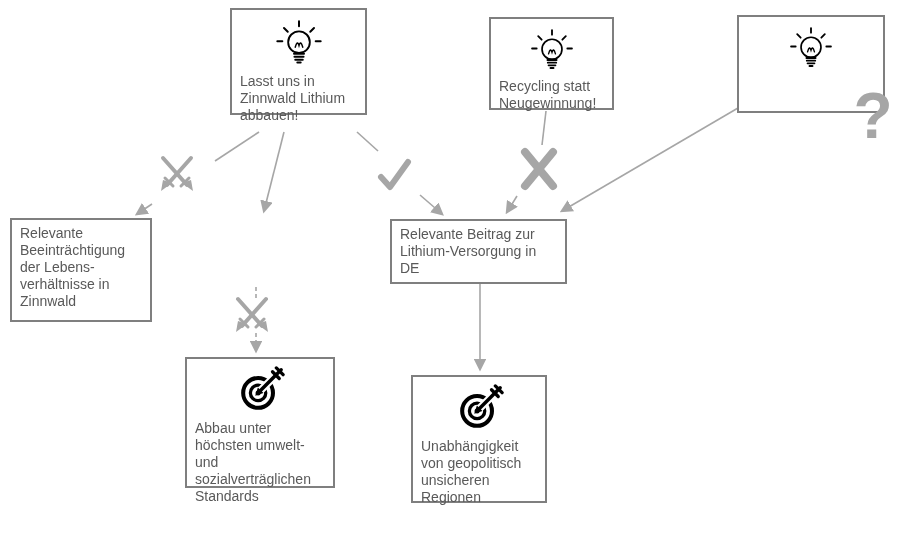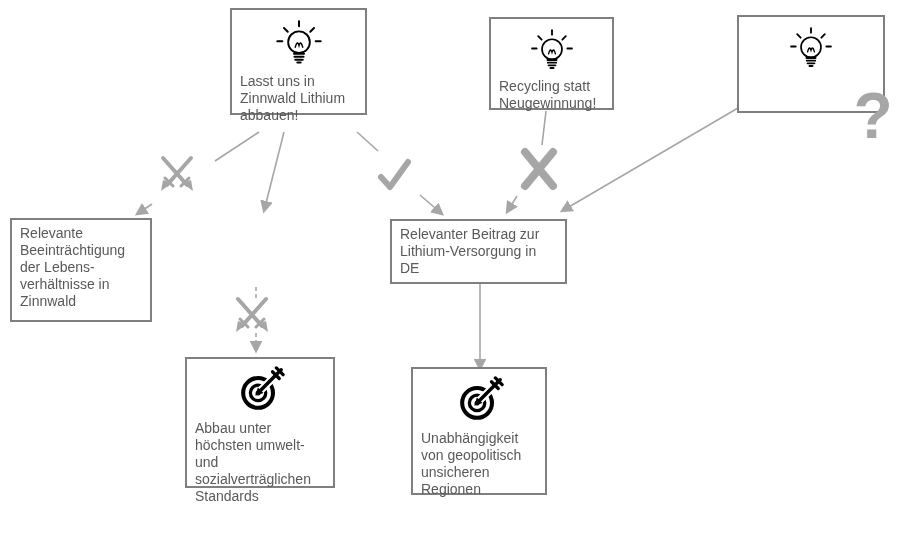--- a/index.html
+++ b/index.html
@@ -156,21 +156,21 @@
   <div class="box" style="left:10px;top:218px;width:142px;height:104px;">
     <div class="label">Relevante
 Beeinträchtigung
 der Lebens-
 verhältnisse in
 Zinnwald</div>
   </div>
 
 
   <div class="box" style="left:390px;top:219px;width:177px;height:65px;">
-    <div class="label">Relevanter Beitrag zur
+    <div class="label">Relevante Beitrag zur
 Lithium-Versorgung in
 DE</div>
   </div>
 
   <div class="box" style="left:185px;top:357px;width:150px;height:131px;">
     <div class="icon-wrap">
       <svg width="54" height="50" viewBox="-26 -28 56 52">
         <circle cx="0" cy="0" r="15.5" stroke="#000" stroke-width="4.2" fill="none"></circle>
         <circle cx="0" cy="0" r="8" stroke="#000" stroke-width="3.4" fill="none"></circle>
         <circle cx="0" cy="0" r="2.6" fill="#000"></circle>
@@ -181,21 +181,21 @@
         <path d="M19,-26 L26,-19" stroke="#000" stroke-width="3.4" stroke-linecap="round" fill="none"></path>
       </svg>
     </div>
     <div class="label">Abbau unter
 höchsten umwelt-
 und
 sozialverträglichen
 Standards</div>
   </div>
 
-  <div class="box" style="left:411px;top:367px;width:136px;height:128px;">
+  <div class="box" style="left:411px;top:375px;width:136px;height:128px;">
     <div class="icon-wrap">
       <svg width="54" height="50" viewBox="-26 -28 56 52">
         <circle cx="0" cy="0" r="15.5" stroke="#000" stroke-width="4.2" fill="none"></circle>
         <circle cx="0" cy="0" r="8" stroke="#000" stroke-width="3.4" fill="none"></circle>
         <circle cx="0" cy="0" r="2.6" fill="#000"></circle>
         <path d="M24,-24 L2,-2" stroke="#fff" stroke-width="8" fill="none"></path>
         <path d="M24,-24 L2,-2" stroke="#000" stroke-width="3.6" stroke-linecap="round" fill="none"></path>
         <path d="M-3,3 L5.6,0.2 L-0.2,-5.6 z" fill="#000"></path>
         <path d="M15,-22 L22,-15" stroke="#000" stroke-width="3.4" stroke-linecap="round" fill="none"></path>
         <path d="M19,-26 L26,-19" stroke="#000" stroke-width="3.4" stroke-linecap="round" fill="none"></path>

